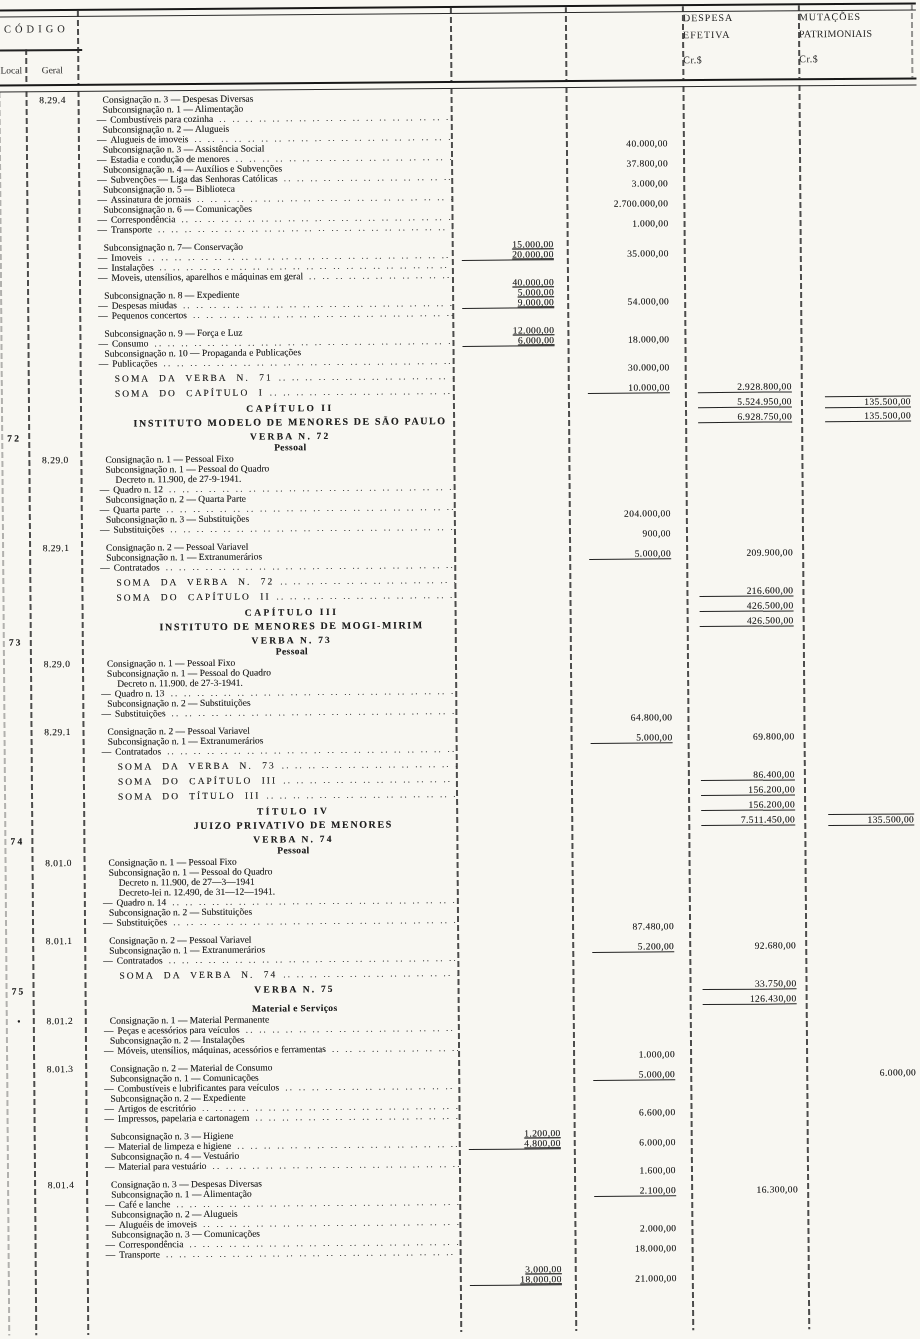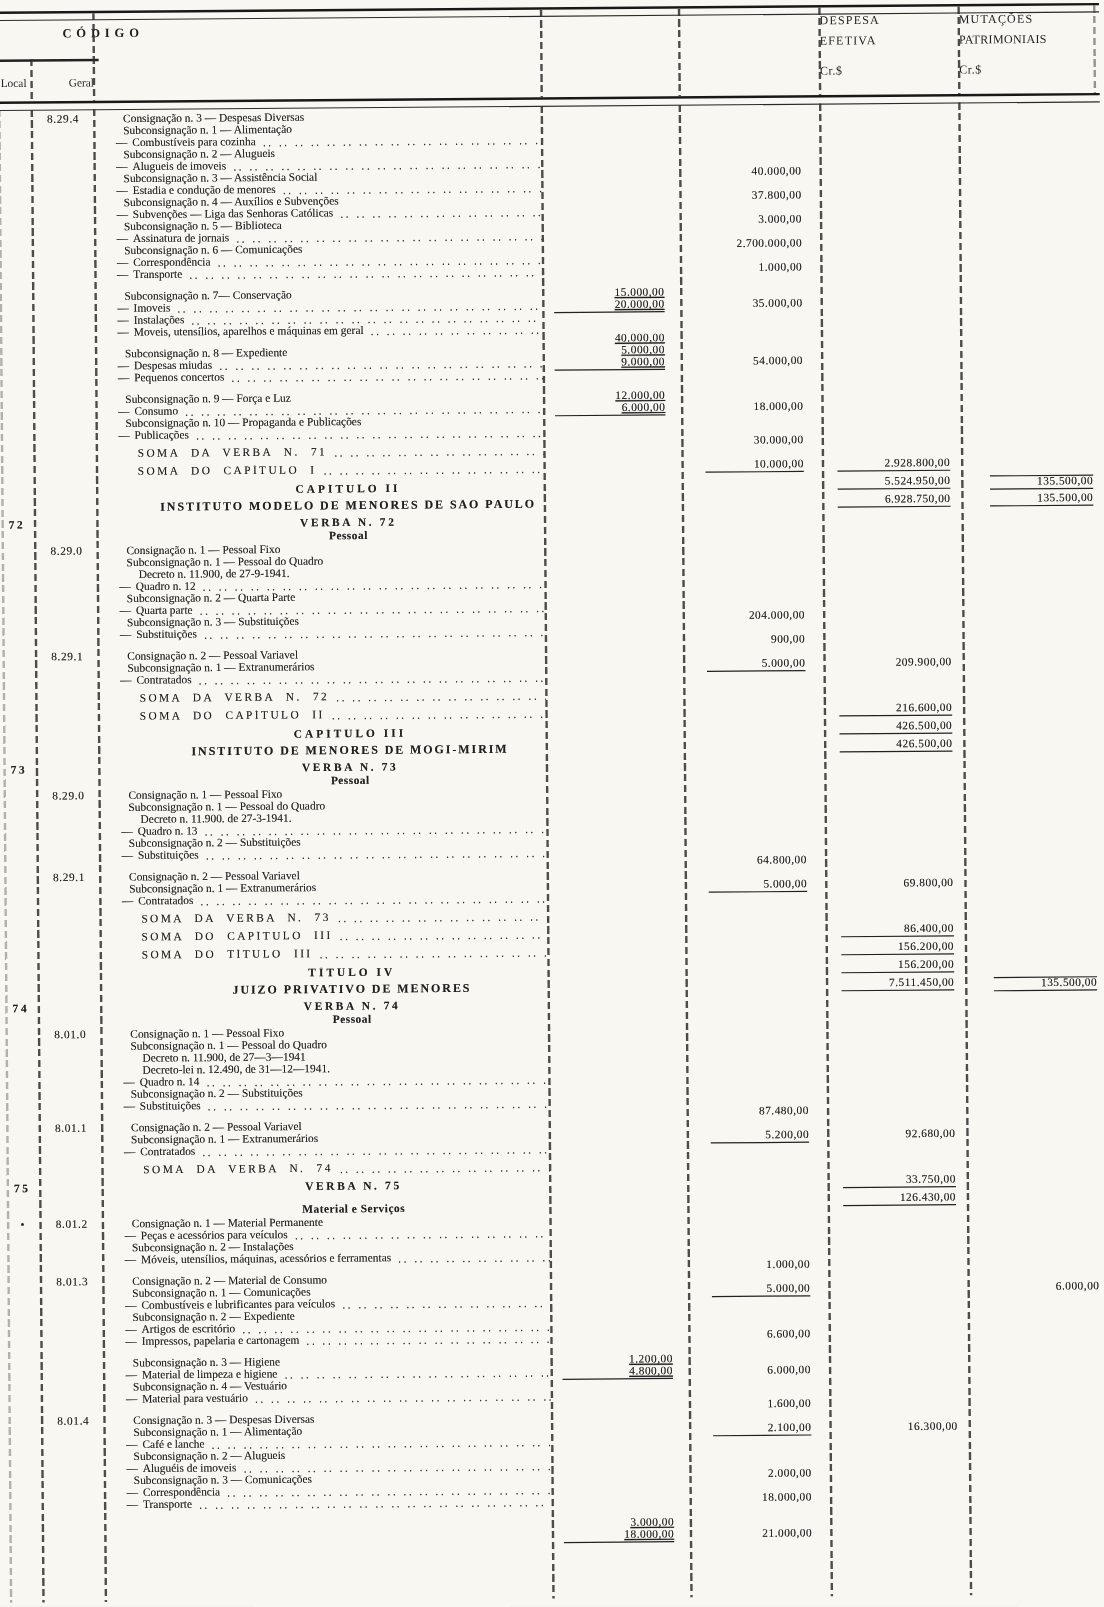--- a/index.html
+++ b/index.html
@@ -12,24 +12,24 @@
   .sheet{
     position:absolute;left:0;top:0;width:920px;height:1339px;
     transform:rotate(-0.45deg);transform-origin:50% 40%;
   }
   
   .thead{position:relative;height:88px;}
   .dbl{position:absolute;left:0;width:920px;height:5px;
        border-top:2.5px solid #181818;border-bottom:1.5px solid #2a2a2a;}
   .dbl.top{top:6px;}
   .dbl.bot{top:81px;}
-  .codigo{position:absolute;left:8px;top:20px;font-size:10.5px;letter-spacing:4px;font-weight:bold;margin-left:48px;}
+  .codigo{position:absolute;left:8px;top:20px;font-size:10.5px;letter-spacing:4px;font-weight:normal;}
   .cod-underline{position:absolute;left:0;top:46px;width:86px;height:2px;background:#222;}
   .lbl-local{position:absolute;left:0;top:62px;width:30px;text-align:center;font-size:9.5px;}
-  .lbl-geral{position:absolute;left:30px;top:62px;width:52px;text-align:right;font-size:9.5px;}
+  .lbl-geral{position:absolute;left:30px;top:62px;width:52px;text-align:center;font-size:9.5px;}
   .hd-col{position:absolute;text-align:left;font-size:10px;letter-spacing:1px;}
   .hd-despesa1{left:687px;top:14px;width:116px;}
   .hd-despesa2{left:687px;top:31px;width:116px;}
   .hd-despesa3{left:687px;top:56px;width:116px;letter-spacing:.5px;}
   .hd-mut1{left:803px;top:14px;width:117px;}
   .hd-mut2{left:803px;top:31px;width:117px;letter-spacing:.3px;}
   .hd-mut3{left:803px;top:56px;width:117px;letter-spacing:.5px;}
   
   .vr{position:absolute;width:2px;
       background-image:repeating-linear-gradient(180deg,#2e2e2e 0 6px,rgba(46,46,46,0) 6px 9px);

